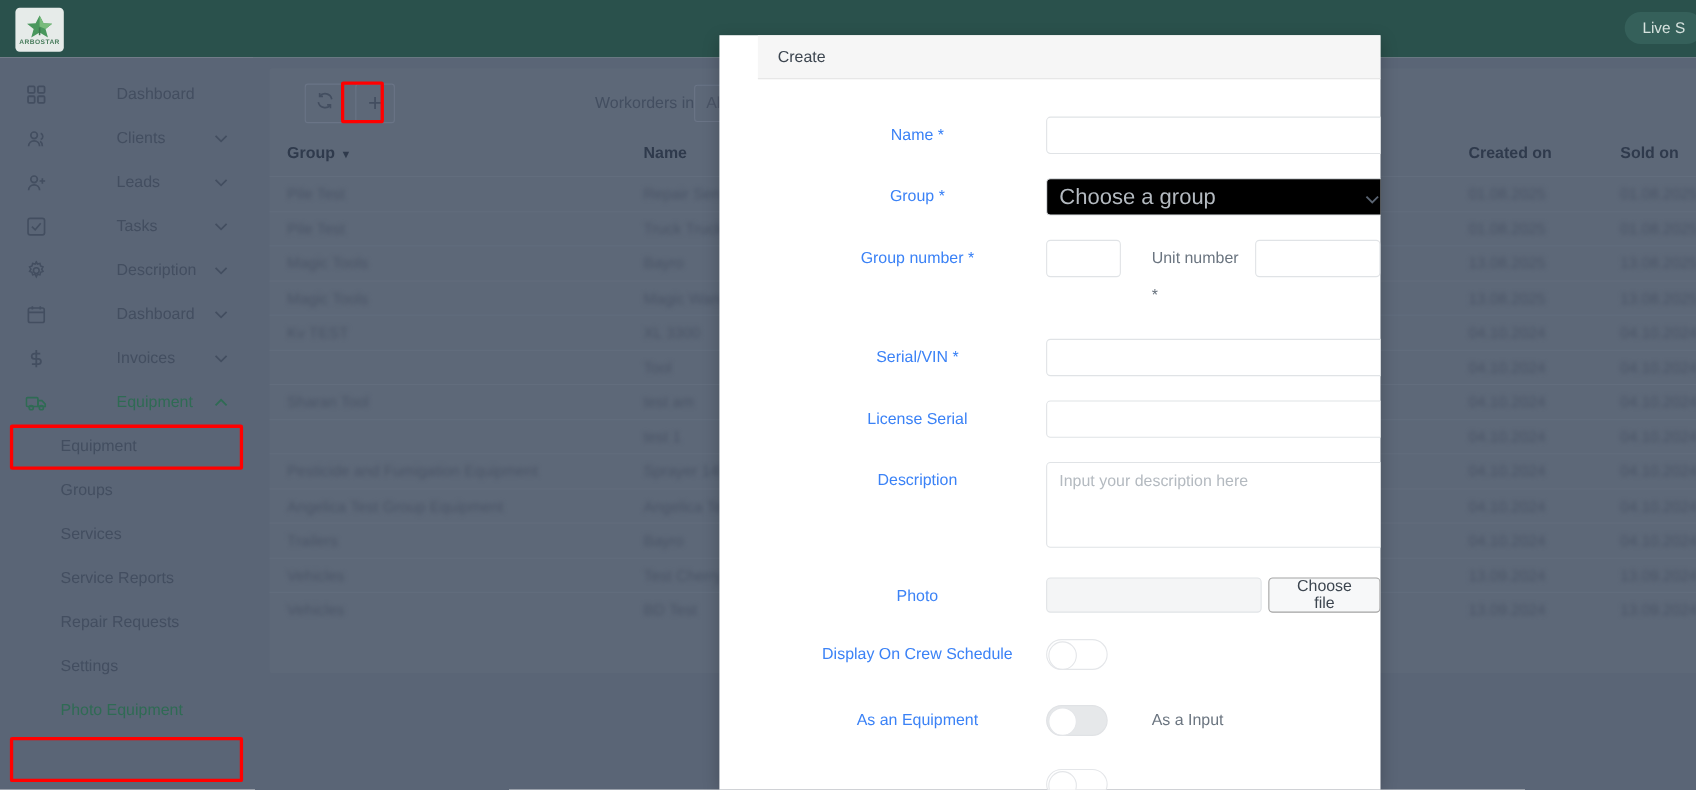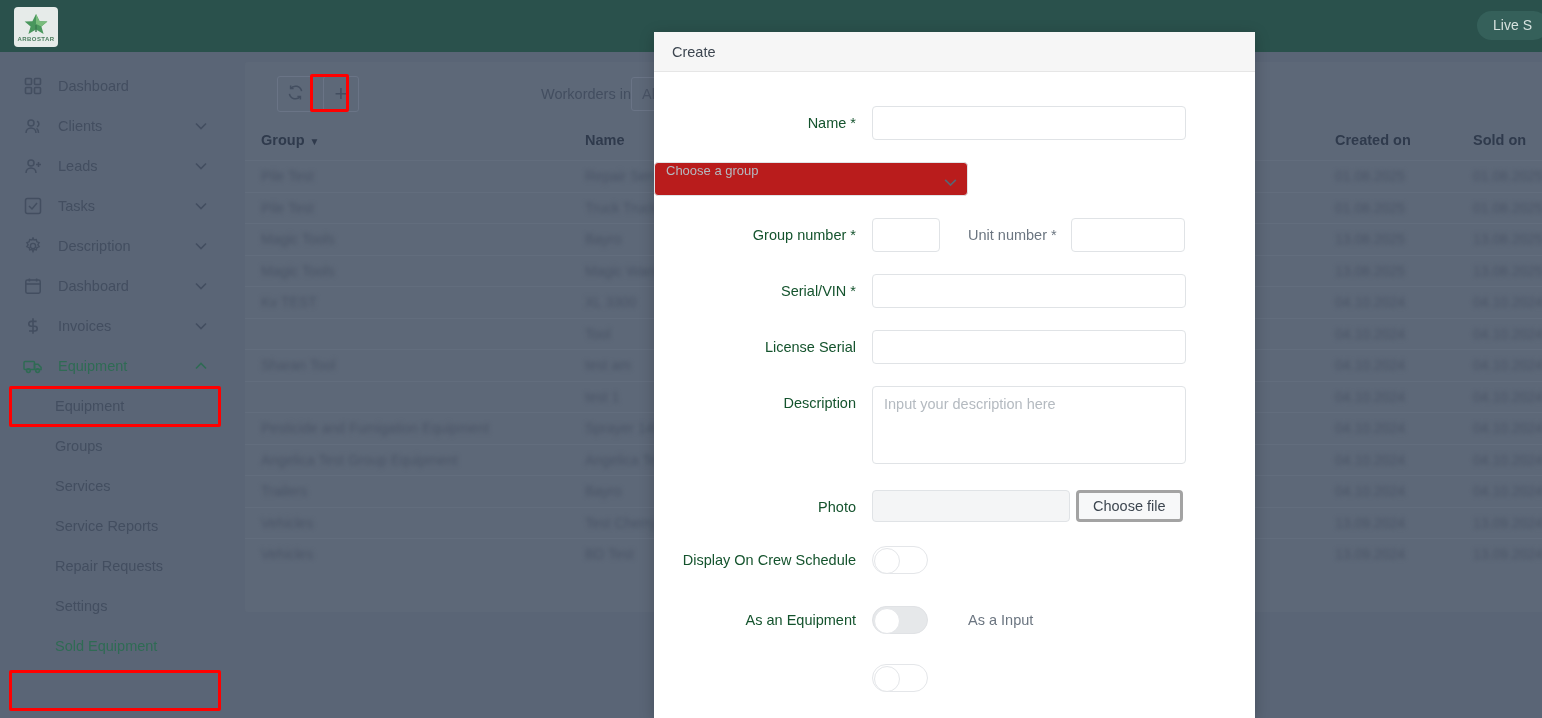--- a/index.html
+++ b/index.html
@@ -49,21 +49,21 @@
     height: 40px; display: flex; align-items: center;
     padding-left: 22px; color: #434e60;
     font-size: 14.5px;
   }
   .nav-item .ico {
     width: 22px; height: 22px; margin-right: 14px;
     flex: 0 0 22px; display: flex; align-items: center; justify-content: center;
     color: #434e60;
   }
   .nav-item .ico svg { display: block; }
-  .nav-item .label { flex: 1 1 auto; }
+  .nav-item .label { flex: 1 1 auto; margin-left: 48px; }
   .nav-item .chev {
     width: 14px; height: 14px; margin-right: 22px;
     color: #434e60; display: flex; align-items: center; justify-content: center;
   }
   .nav-item.active { color: #2f6b54; }
   .nav-item.active .ico, .nav-item.active .chev { color: #2f6b54; }
 
   .subnav-item {
     height: 40px; display: flex; align-items: center;
     padding-left: 55px; color: #434e60; font-size: 14.5px;
@@ -131,55 +131,55 @@
     filter: blur(2.1px);
     white-space: nowrap;
   }
 
   
   .modal {
     position: absolute; left: 654px; top: 32px;
     width: 601px; height: 686px;
     background: #ffffff;
     box-shadow: 0 3px 14px rgba(0,0,0,.22);
-    z-index: 10; overflow: hidden;
+    z-index: 10; overflow: hidden; padding-left: 35px;
   }
   .modal-head {
     height: 40px; background: #f6f6f6;
     border-bottom: 1px solid #e6e6e6;
     display: flex; align-items: center; padding-left: 18px;
     font-size: 14.5px; color: #3d4650;
   }
   .modal-body { padding: 34px 0 0 0; }
 
   .frow { display: flex; align-items: flex-start; margin-bottom: 22px; }
   .flabel {
     width: 218px; flex: 0 0 218px;
-    text-align: right; padding-right: 16px;
-    font-size: 14.5px; color: #14532d; line-height: 34px;
+    text-align: center; padding-right: 16px;
+    font-size: 14.5px; color: #3b82f6; line-height: 34px; margin-left: 44px;
   }
   .fctl { flex: 1 1 auto; }
 
   .inp {
     width: 314px; height: 34px;
     border: 1px solid #e0e3e6; border-radius: 4px;
     background: #fff; font-size: 14.5px; color: #3d4650;
     padding: 0 11px; font-family: "Liberation Sans", sans-serif;
     outline: none;
   }
   .inp::placeholder { color: #b4bac0; }
   .inp.sm { width: 68px; }
   .inp.unit { width: 114px; }
 
   .sel-wrap { position: relative; width: 314px; }
   .sel-box {
     width: 314px; height: 34px;
     border: 1px solid #e0e3e6; border-radius: 4px;
-    background: #b91c1c; display: flex; align-items: flex-start;
-    padding: 0 11px; font-size: 13px; color: #b4bac0;
+    background: #000000; display: flex; align-items: center;
+    padding: 0 11px; font-size: 20px; color: #b4bac0;
   }
   .sel-chev {
     position: absolute; right: 11px; top: 11px;
     color: #5a6472;
   }
 
   .inline-lbl {
     font-size: 14.5px; color: #6b7580;
     line-height: 34px; margin: 0 14px 0 28px;
   }
@@ -191,21 +191,21 @@
     font-family: "Liberation Sans", sans-serif; resize: none; outline: none;
   }
   .ta::placeholder { color: #b4bac0; }
 
   .file-fake {
     width: 198px; height: 32px;
     background: #f4f5f6; border: 1px solid #e0e3e6; border-radius: 4px;
   }
   .file-btn {
     height: 32px; padding: 0 14px;
-    background: #f7f8f9; border: 3px solid #a3a3a3; border-radius: 4px;
+    background: #f7f8f9; border: 1px solid #a3a3a3; border-radius: 4px;
     font-size: 14.5px; color: #3d4650;
     display: flex; align-items: center;
     font-family: "Liberation Sans", sans-serif;
   }
   .file-row { display: flex; gap: 6px; }
 
   .toggle {
     width: 56px; height: 28px; border-radius: 14px;
     background: #ffffff; border: 1px solid #e4e6e9;
     position: relative; display: block;
@@ -377,21 +377,21 @@
     <div class="subnav-item">
       <span>Service Reports</span>
     </div>
     <div class="subnav-item">
       <span>Repair Requests</span>
     </div>
     <div class="subnav-item">
       <span>Settings</span>
     </div>
     <div class="subnav-item sold">
-      <span>Sold Equipment</span>
+      <span>Photo Equipment</span>
     </div>
   </div>
 
   <div class="hl-box" style="left:9px; top:386px; width:212px; height:41px;"></div>
   <div class="hl-box" style="left:9px; top:670px; width:212px; height:41px;"></div>
 
   <div class="content">
     <div class="content-card">
 
       <div class="toolbar">
@@ -517,20 +517,21 @@
     <div class="modal-body">
 
       <div class="frow">
         <div class="flabel">Name *</div>
         <div class="fctl">
           <input class="inp" type="text" placeholder="" style="">
         </div>
       </div>
 
       <div class="frow">
+        <div class="flabel">Group *</div>
         <div class="fctl">
           <div class="sel-wrap">
             <div class="sel-box">
               <span>Choose a group</span>
             </div>
             <span class="sel-chev">
               <svg width="13" height="9" viewBox="0 0 13 9" fill="none" stroke="currentColor" stroke-width="1.7">
                   <path d="M1.2 1.8 L6.5 7 L11.8 1.8"></path>
                 </svg>
             </span>

